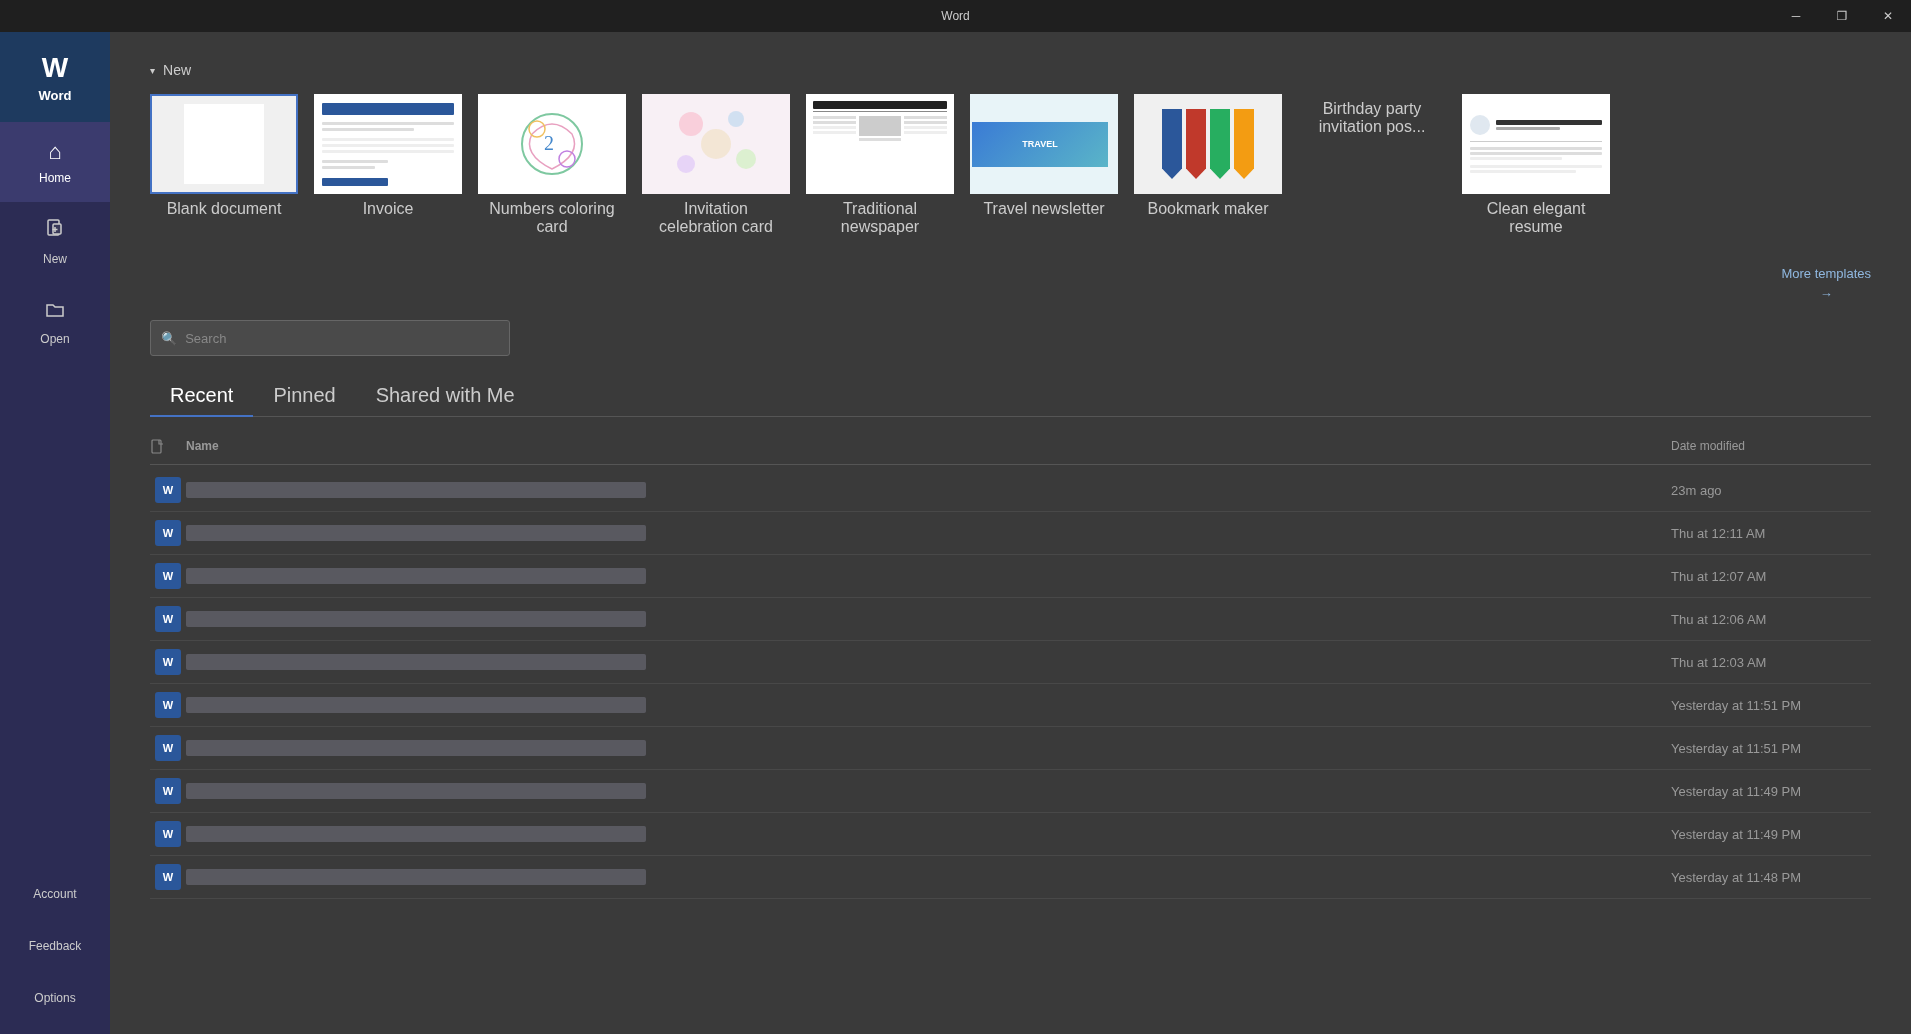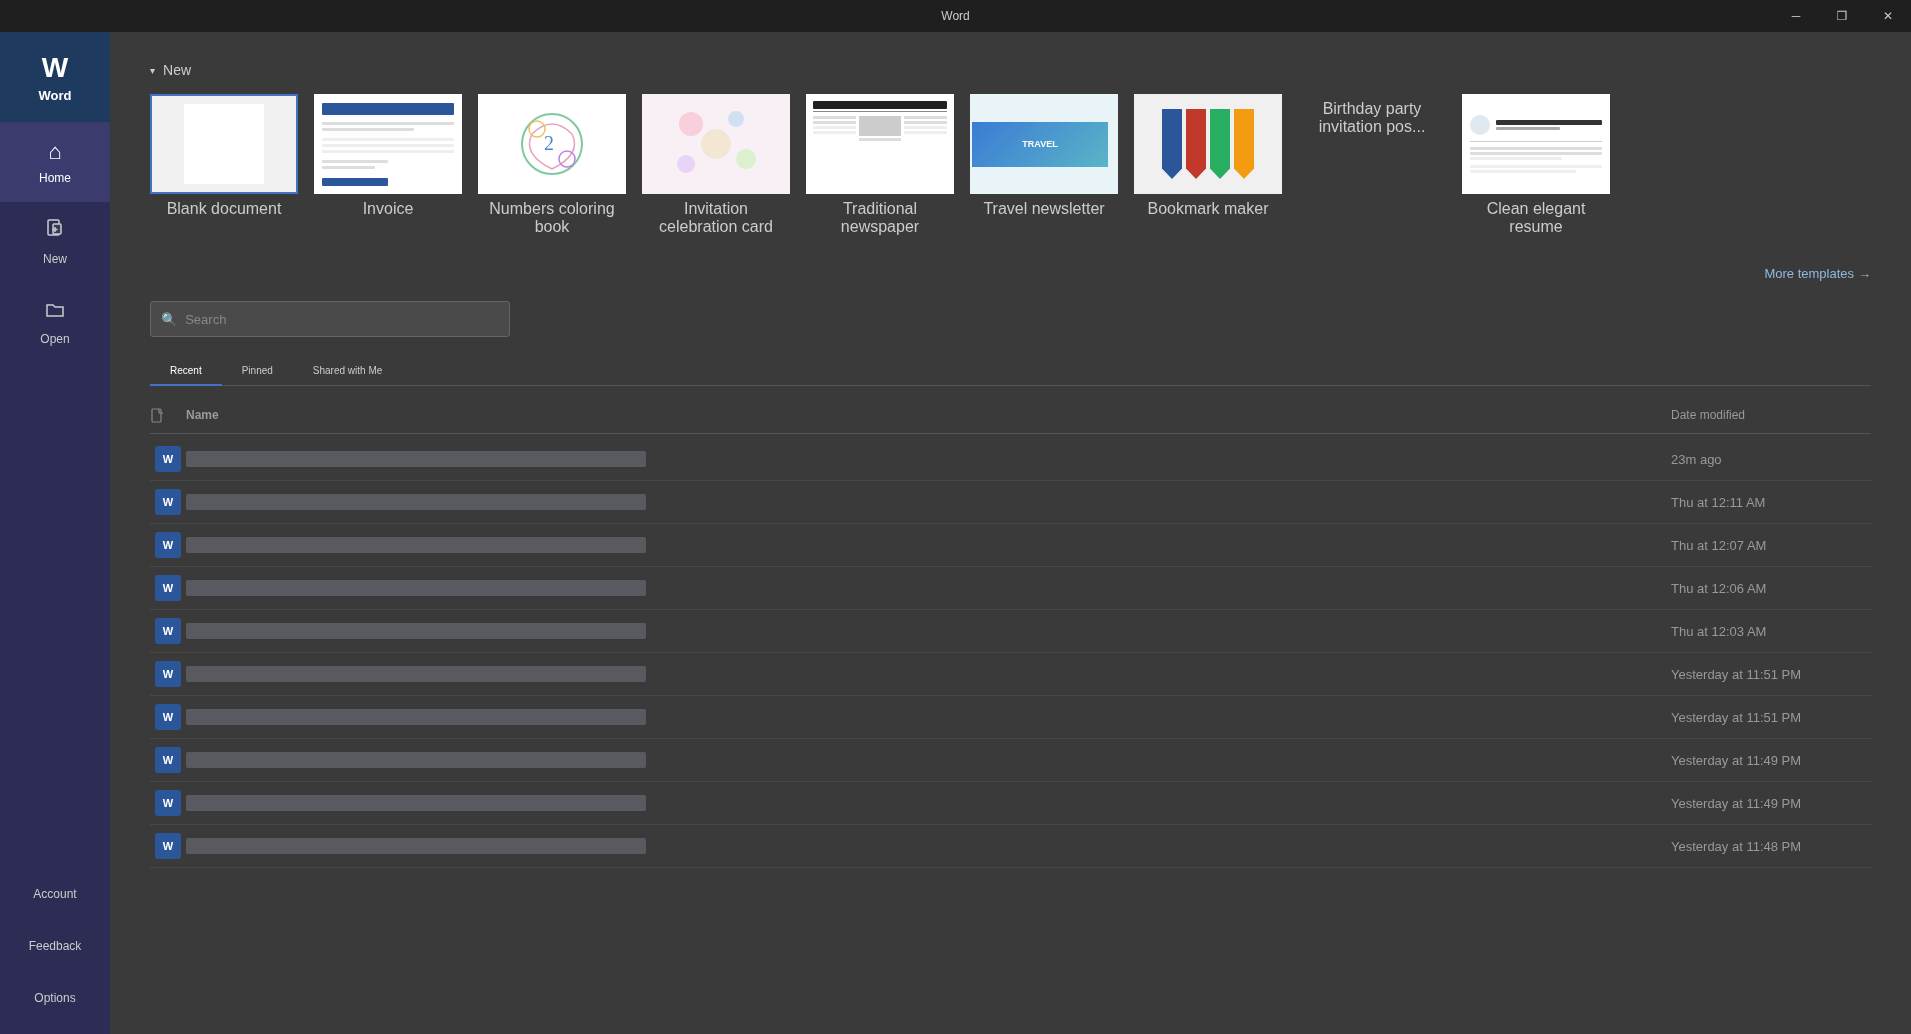--- a/index.html
+++ b/index.html
@@ -198,20 +198,21 @@
       justify-content: flex-end;
       margin-bottom: 20px;
     }
     .more-templates-link {
       color: #90b8e0;
       font-size: 13px;
       cursor: pointer;
       display: flex;
       align-items: center;
       gap: 4px;
+      flex-direction: column;
     }
 
     
     .search-container {
       margin-bottom: 20px;
     }
     .search-box {
       width: 360px;
       height: 36px;
       background: #4a4a4a;
@@ -236,21 +237,21 @@
     
     .tabs-row {
       display: flex;
       gap: 0;
       border-bottom: 1px solid #555;
       margin-bottom: 16px;
     }
     .tab {
       padding: 8px 20px;
       color: #ccc;
-      font-size: 10px;
+      font-size: 20px;
       cursor: pointer;
       border-bottom: 2px solid transparent;
       margin-bottom: -1px;
     }
     .tab.active {
       color: white;
       border-bottom-color: #4472c4;
     }
 
     
@@ -405,21 +406,21 @@
       <div class="template-item">
         <div class="template-thumb" style="background:white;align-items:center;justify-content:center;">
           <svg width="80" height="80" viewBox="0 0 80 80">
             <circle cx="40" cy="40" r="30" fill="none" stroke="#7ec8a0" stroke-width="2"></circle>
             <path d="M20 30 Q40 10 60 30 Q70 50 40 65 Q10 50 20 30" fill="none" stroke="#e8a0c0" stroke-width="1.5"></path>
             <text x="32" y="46" font-size="20" fill="#4488cc" font-family="serif">2</text>
             <circle cx="25" cy="25" r="8" fill="none" stroke="#f0c060" stroke-width="1.5"></circle>
             <circle cx="55" cy="55" r="8" fill="none" stroke="#c080e0" stroke-width="1.5"></circle>
           </svg>
         </div>
-        <span class="template-label">Numbers coloring book</span>
+        <span class="template-label">Numbers coloring card</span>
       </div>
 
       <div class="template-item">
         <div class="template-thumb" style="background:#f8f0f5;align-items:center;justify-content:center;">
           <svg width="100" height="90" viewBox="0 0 100 90">
             <circle cx="25" cy="25" r="12" fill="#f9c0d0" opacity="0.7"></circle>
             <circle cx="70" cy="20" r="8" fill="#c0d8f0" opacity="0.7"></circle>
             <circle cx="50" cy="45" r="15" fill="#f0e0c0" opacity="0.6"></circle>
             <circle cx="80" cy="60" r="10" fill="#d0f0c0" opacity="0.7"></circle>
             <circle cx="20" cy="65" r="9" fill="#e0c8f8" opacity="0.7"></circle>

